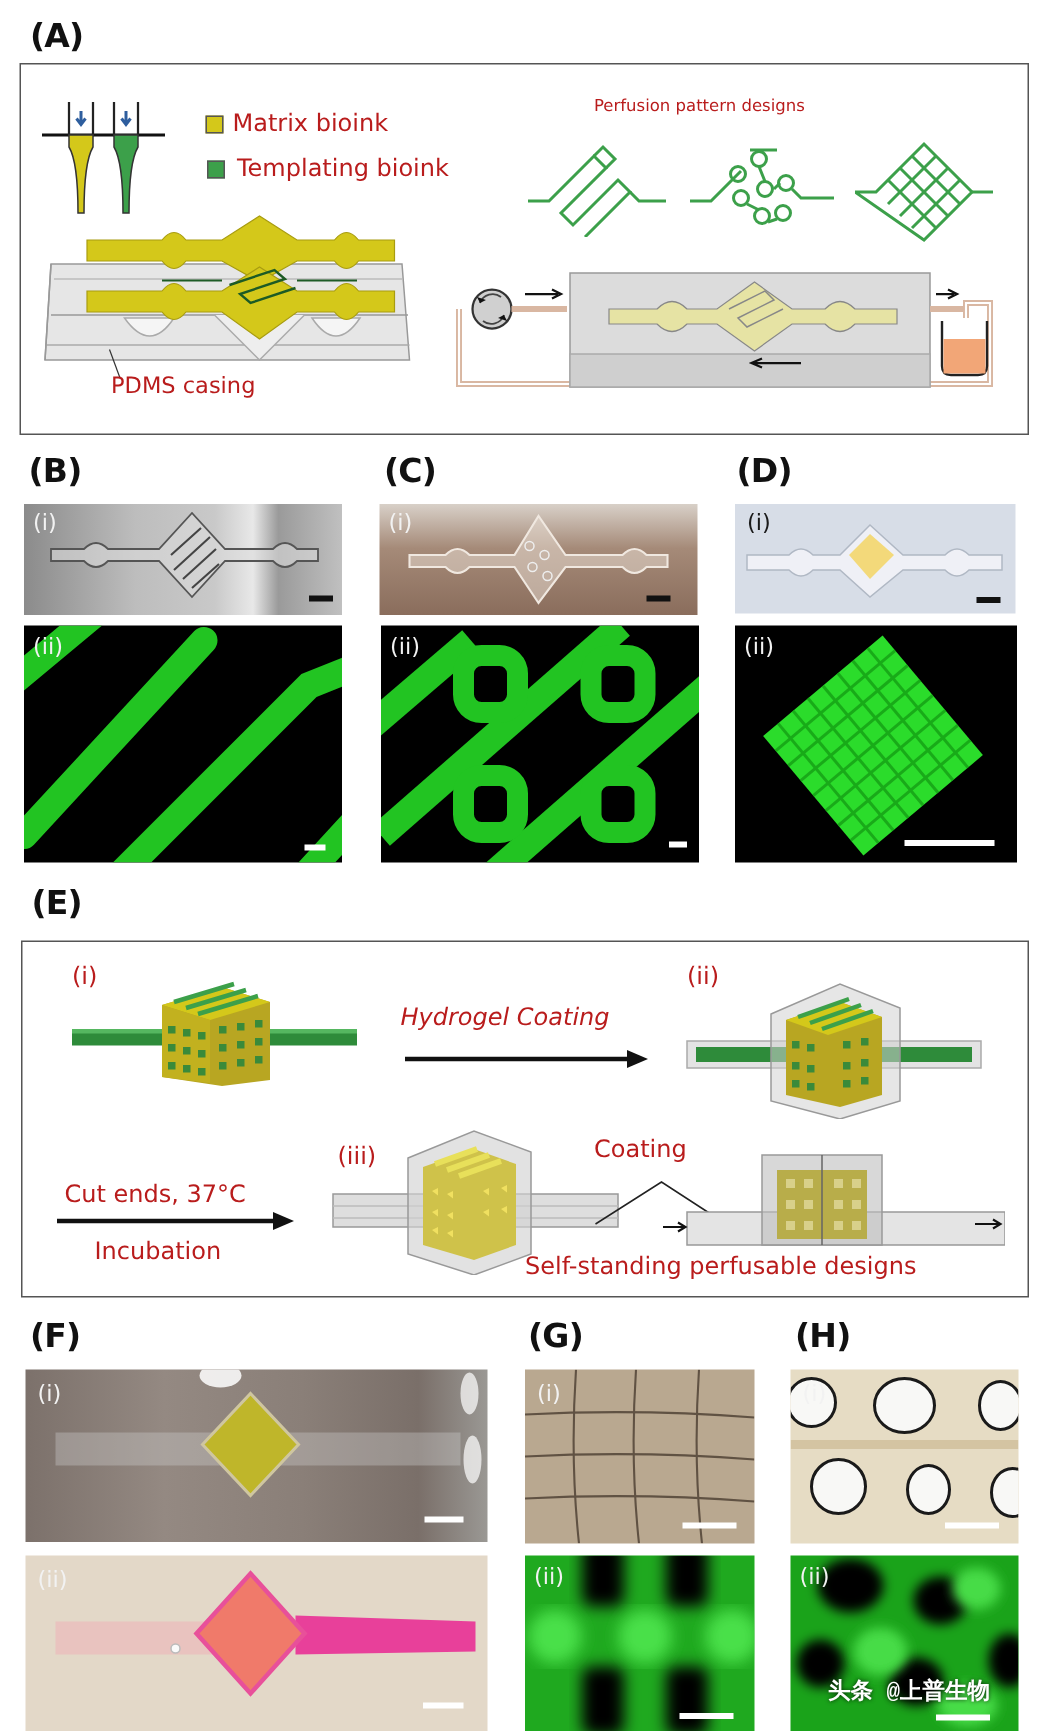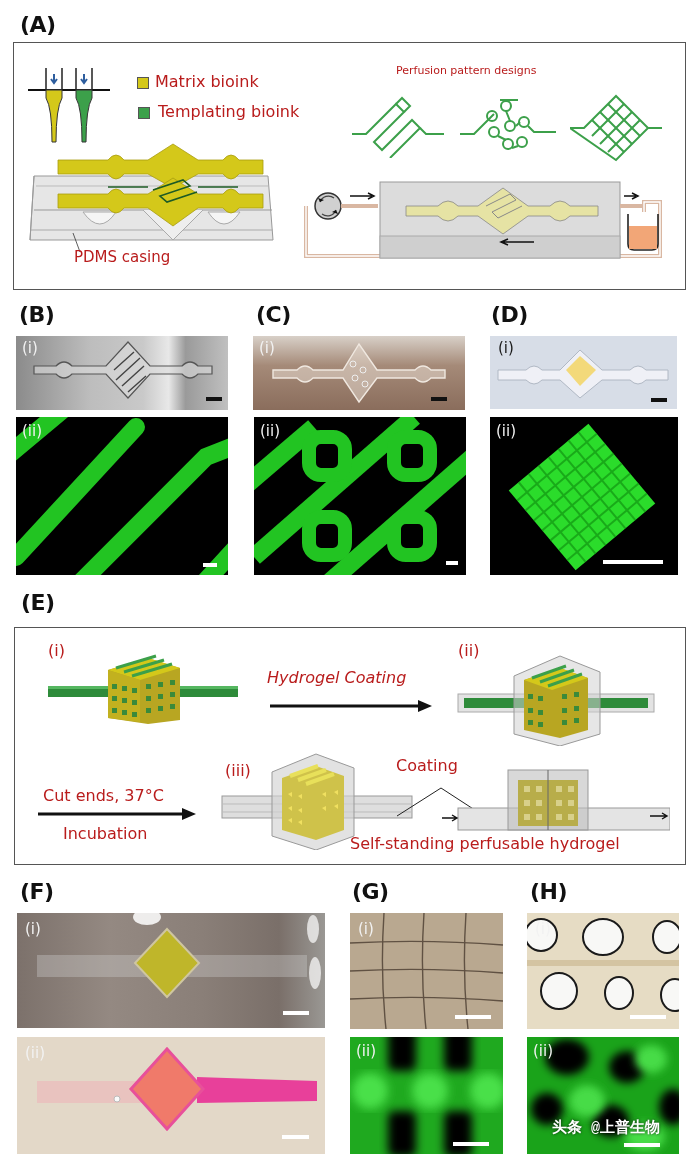--- a/index.html
+++ b/index.html
@@ -325,21 +325,21 @@
       <rect x="128" y="32" width="6" height="6"></rect>
       <rect x="84" y="46" width="6" height="6"></rect>
       <rect x="96" y="46" width="6" height="6"></rect>
       <rect x="116" y="46" width="6" height="6"></rect>
       <rect x="128" y="46" width="6" height="6"></rect>
     </g>
   <path d="M2 50 H16 M12 47 L17 50 L12 53" stroke="#111" stroke-width="1.4" fill="none"></path>
   <path d="M210 48 H226 M222 45 L227 48 L222 51" stroke="#111" stroke-width="1.4" fill="none"></path>
 </svg>
 
-<div class="lbl" style="left:350px; top:834px; font-size:16px;">Self-standing perfusable hydrogel</div>
+<div class="lbl" style="left:350px; top:834px; font-size:16px;">Self-standing perfusable designs</div>
 
 <div class="panel-letter" style="left:20px; top:879px;">(F)</div>
 <div class="panel-letter" style="left:352px; top:879px;">(G)</div>
 <div class="panel-letter" style="left:530px; top:879px;">(H)</div>
 
 <div class="photo" style="left:17px; top:913px; width:308px; height:115px; background:linear-gradient(90deg,#7c716b 0%,#948982 30%,#8a7f78 60%,#7a6f69 85%,#9a9894 100%);">
   <svg width="308" height="115" viewBox="0 0 308 115">
     <rect x="20" y="42" width="270" height="22" fill="rgba(210,210,210,0.35)"></rect>
     <path d="M150 16 L182 50 L150 84 L118 50 Z" fill="#bfb62a" stroke="#cfc6a0" stroke-width="2"></path>
     <ellipse cx="130" cy="4" rx="14" ry="8" fill="#fff" opacity="0.85"></ellipse>

